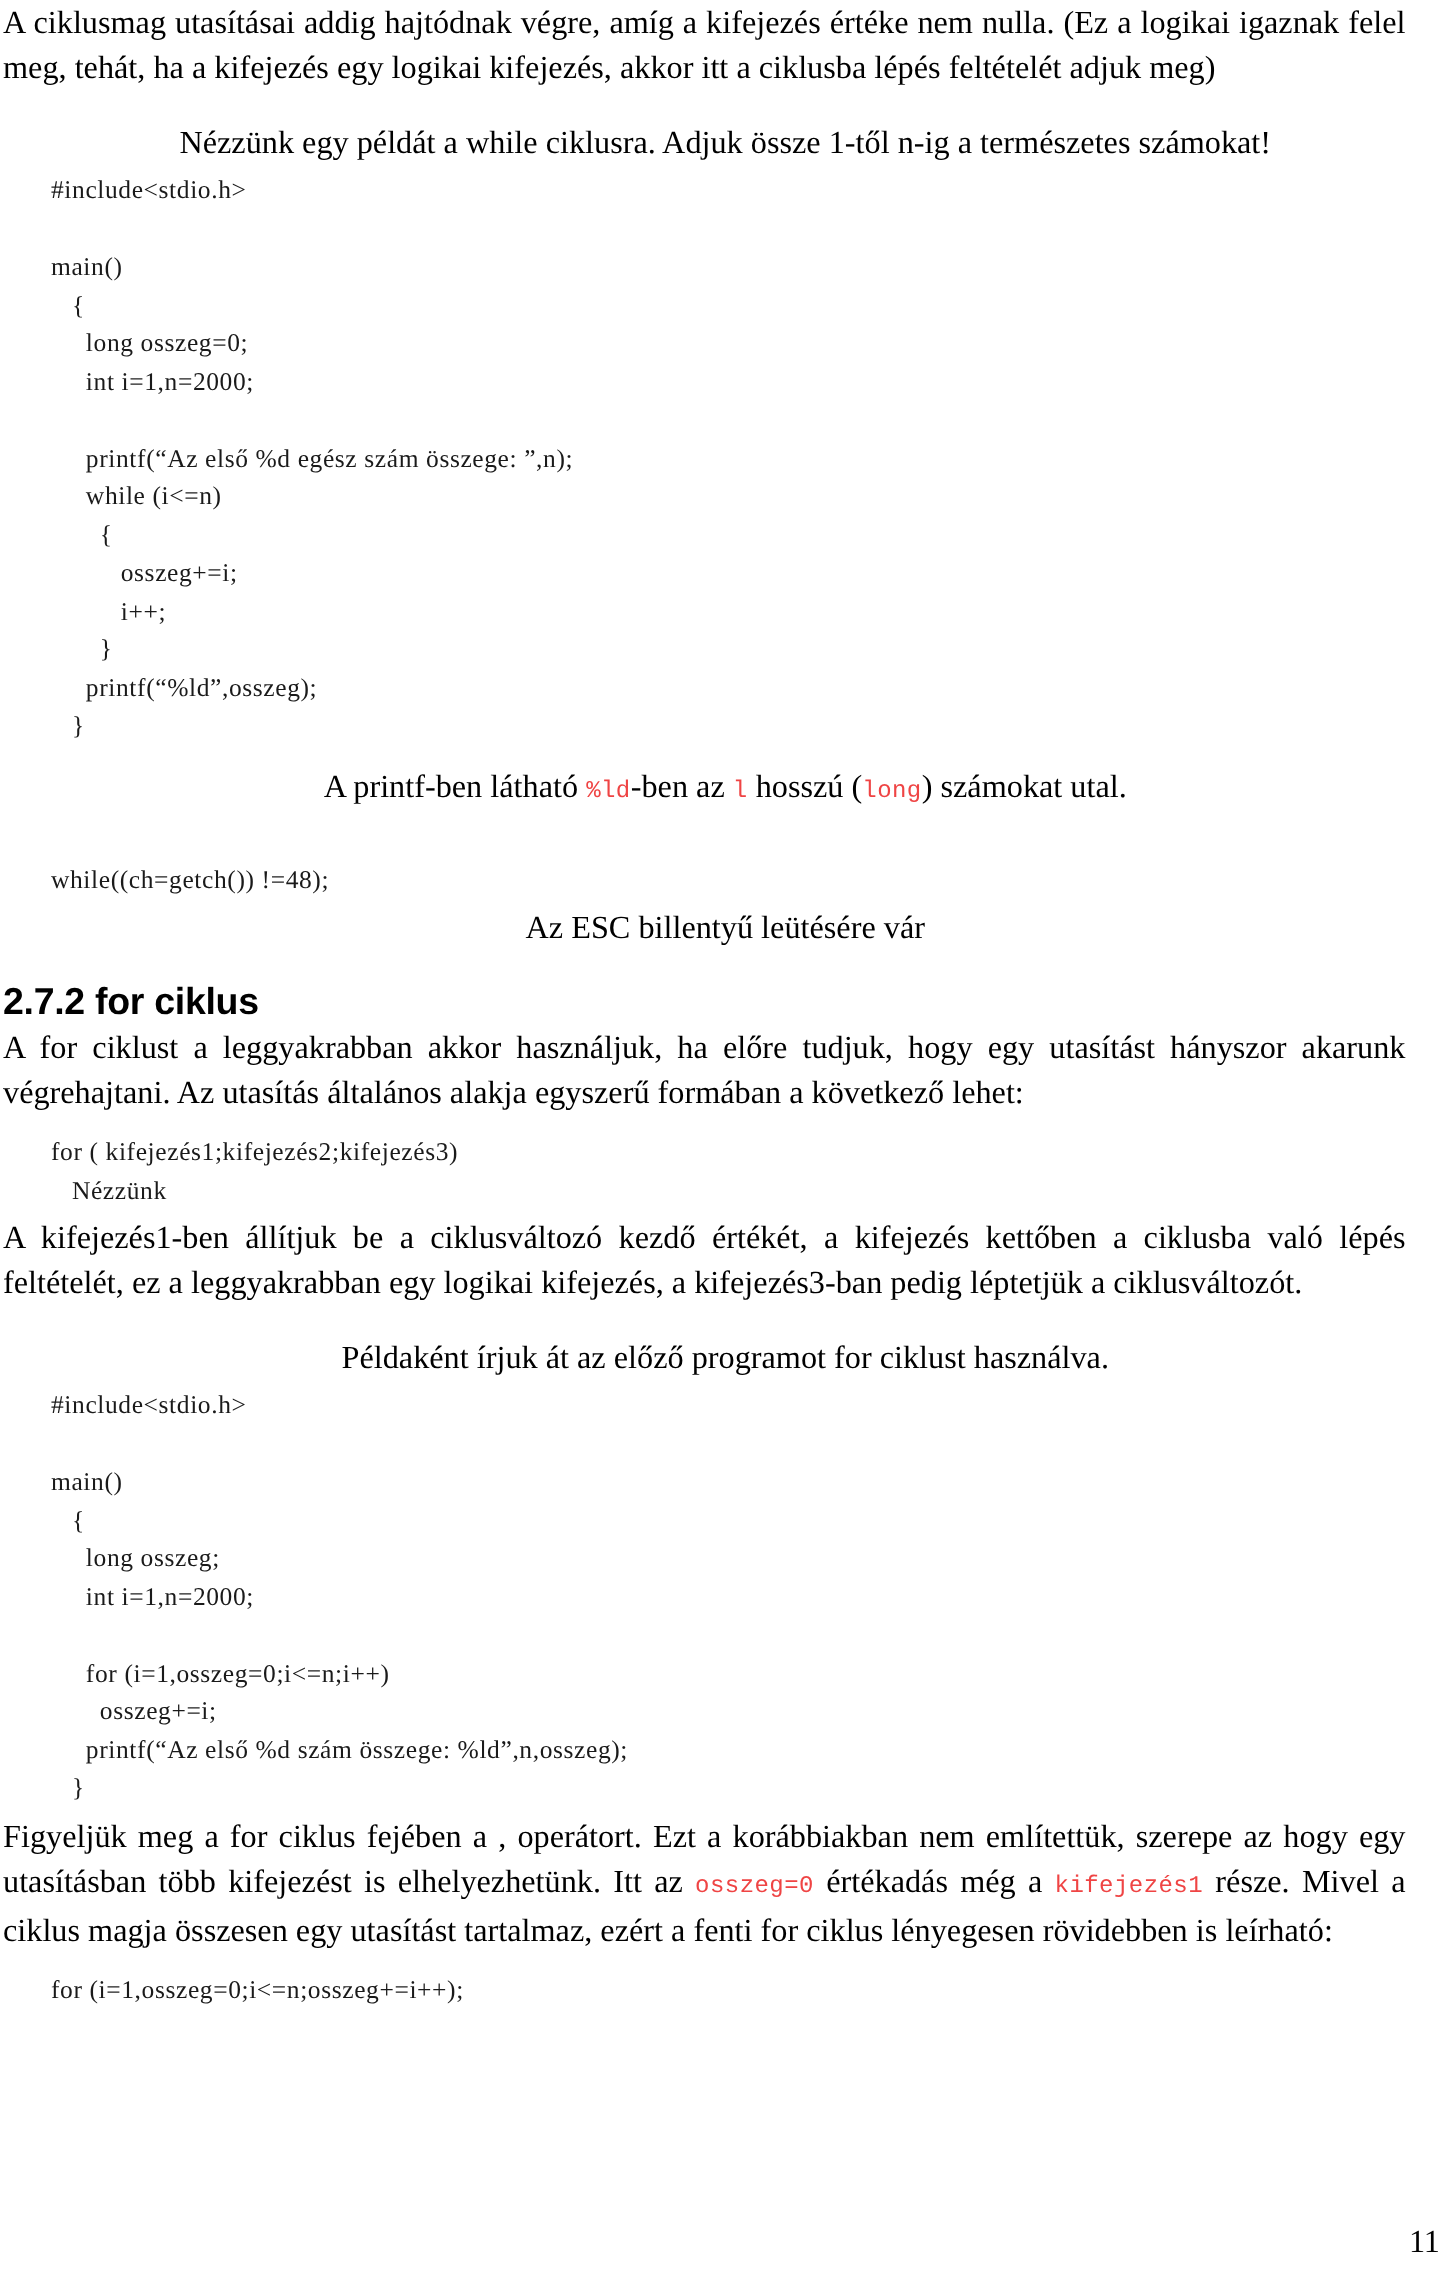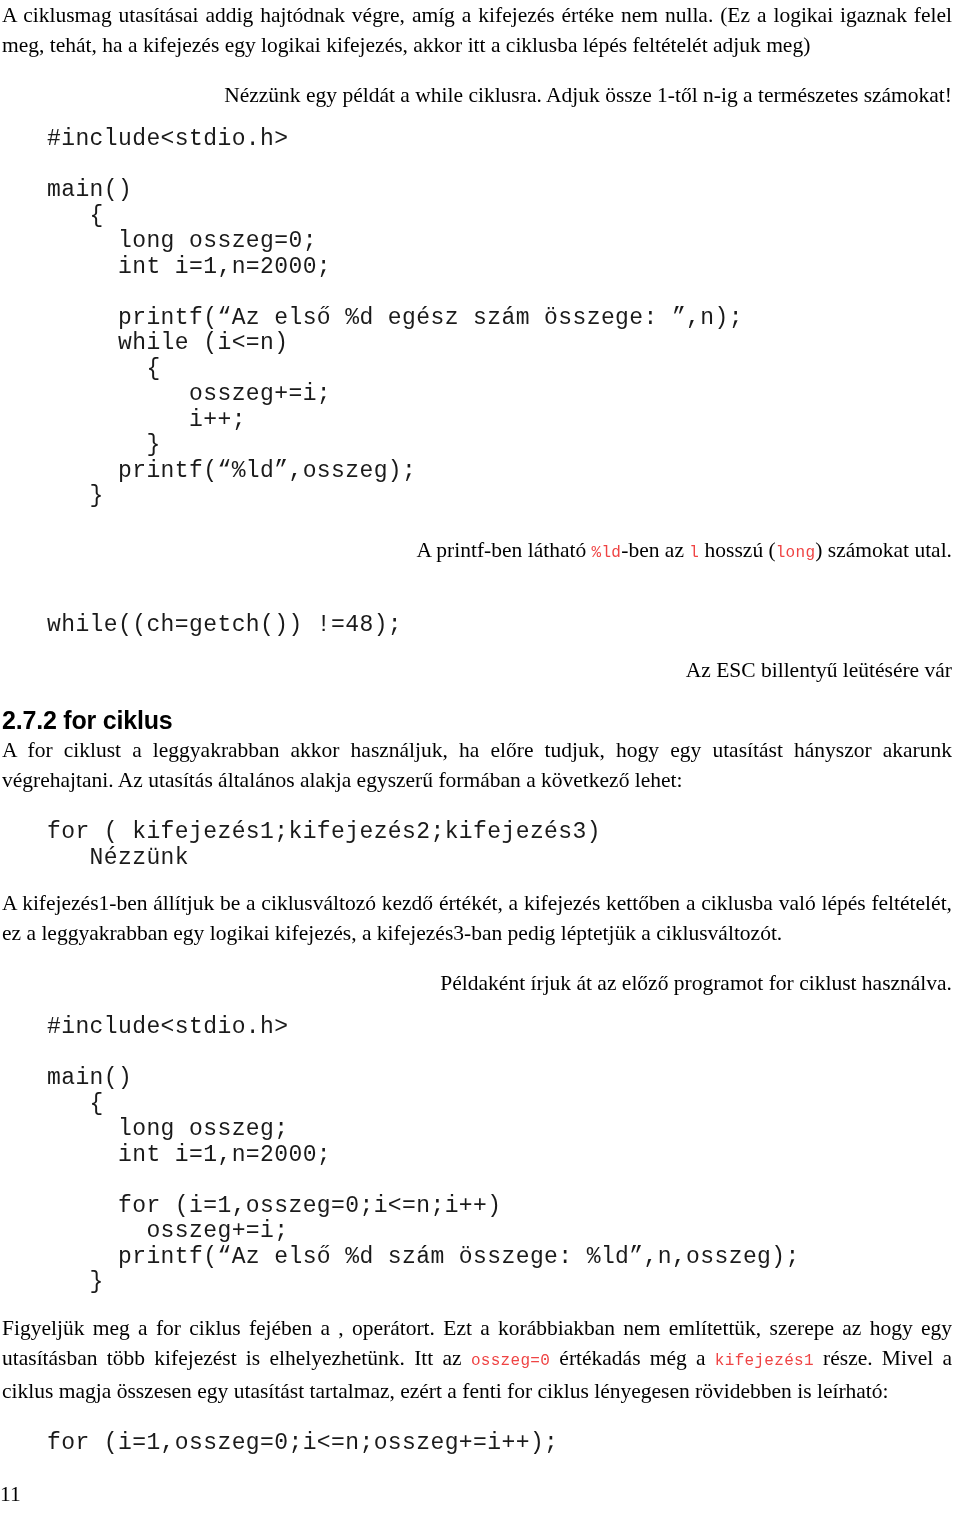--- a/index.html
+++ b/index.html
@@ -12,43 +12,43 @@
     height: 1530px;
     font-family: "Liberation Serif", "DejaVu Serif", serif;
     color: #000000;
     overflow: hidden;
   }
   .page {
     position: relative;
     width: 960px;
     height: 1530px;
     box-sizing: border-box;
-    padding: 0px 8px 0px 2px;
+    padding: 0px 23px 0px 2px;
   }
   p.body-text {
     margin: 0;
     font-size: 21.5px;
     line-height: 30px;
     text-align: justify;
     text-justify: inter-word;
   }
   p.body-text.last-left {
-    text-align: right;
+    text-align: center;
     margin-left: 28px;
   }
   .para-gap {
     height: 20px;
   }
   .small-gap {
     height: 8px;
   }
   pre.code {
-    margin: 17px;
-    font-family: Liberation Mono, monospace;
-    font-size: 23px;
+    margin: 4px;
+    font-family: Liberation Serif, serif;
+    font-size: 17px;
     line-height: 25.5px;
     color: #1a1a1a;
     white-space: pre;
     padding-left: 28px;
     letter-spacing: 0.4px;
   }
   code.inline {
     font-family: Liberation Mono, monospace;
     font-size: 16px;
     color: #ef4444;
@@ -60,21 +60,21 @@
     font-weight: bold;
     font-size: 25px;
     line-height: 30px;
     letter-spacing: -0.2px;
   }
   .page-number {
     position: absolute;
     left: 0;
     right: 0;
     top: 1482px;
-    text-align: left;
+    text-align: right;
     font-size: 21.5px;
     font-family: "Liberation Serif", "DejaVu Serif", serif;
   }
 </style>
 </head>
 <body>
 
 <div class="page">
 
   <p class="body-text">A ciklusmag utasításai addig hajtódnak végre, amíg a kifejezés értéke nem nulla. (Ez a logikai igaznak felel meg, tehát, ha a kifejezés egy logikai kifejezés, akkor itt a ciklusba lépés feltételét adjuk meg)</p>

